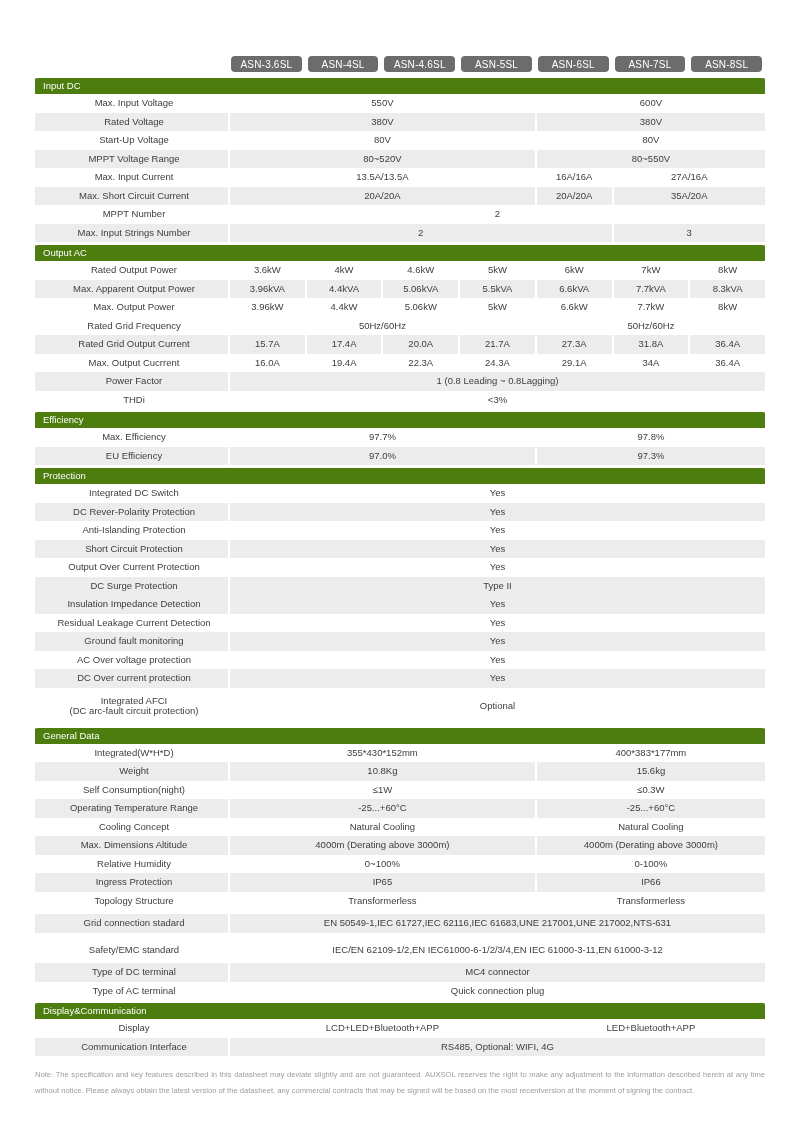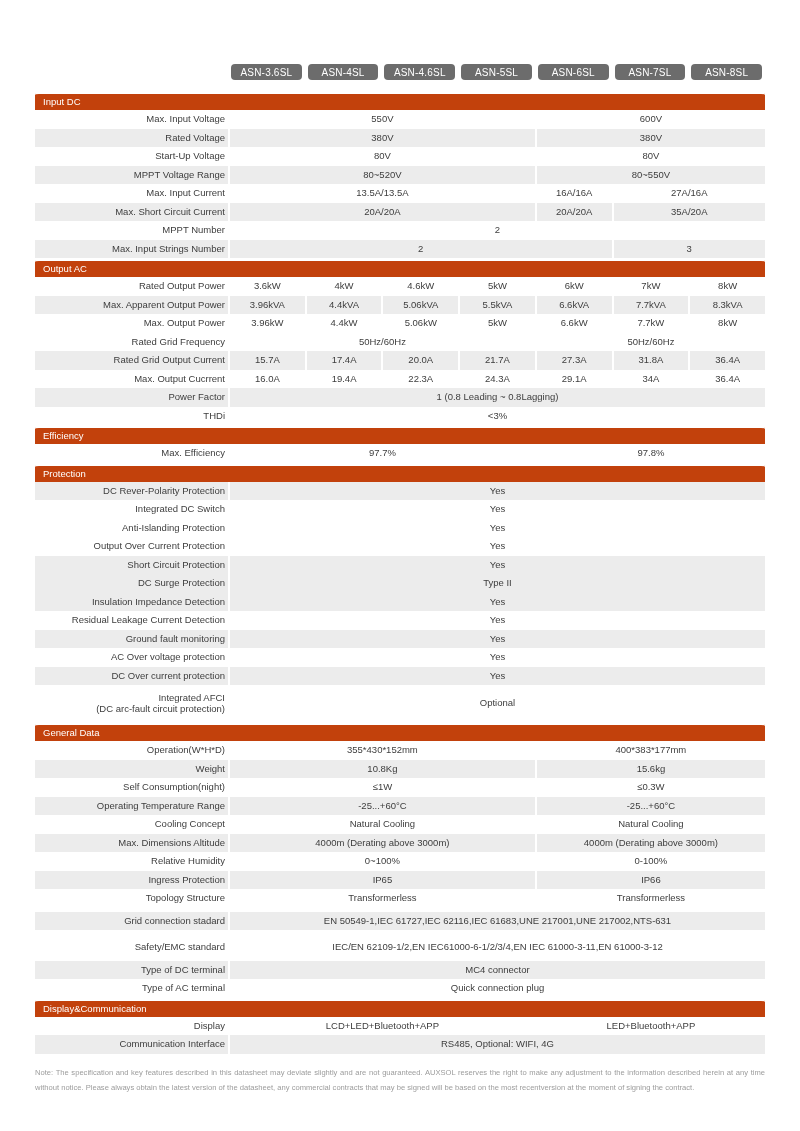--- a/index.html
+++ b/index.html
@@ -7,35 +7,35 @@
     width:800px; height:1131px; background:#ffffff;
     font-family:"Liberation Sans", sans-serif;
     color:#3d3d3d; position:relative; overflow:hidden;
   }
   .sheet { position:absolute; left:35px; top:56px; width:730px; }
 
   
   .tabs { display:flex; margin-bottom:3px; }
   .tabs .spacer { width:193px; flex:none; }
   .tab {
-    flex:1; margin:8px 3px; background:#6c6c6c; color:#fff;
+    flex:1; margin:0 3px; background:#6c6c6c; color:#fff;
     font-size:10px; line-height:11px; text-align:center;
     padding:2.5px 0; border-radius:4px; letter-spacing:0.2px;
   }
 
   
   table.spec { width:730px; border-collapse:separate; border-spacing:0; table-layout:fixed; }
   col.lblcol { width:193px; }
   tr.bar td {
-    background:#c2410c; color:#ffffff; font-size:9.5px; line-height:10px;
+    background:#4d7c0f; color:#ffffff; font-size:9.5px; line-height:10px;
     padding:3px 0 3px 8px; border-radius:4px 4px 0 0;
     border-top:3px solid #ffffff; text-align:left;
   }
   tr.r td { font-size:9.5px; line-height:10.5px; padding:4px 3px; vertical-align:middle; }
-  td.lbl { text-align:right; padding-left:8px !important; white-space:pre-line; }
+  td.lbl { text-align:center; padding-left:8px !important; white-space:pre-line; }
   td.val { text-align:center; border-left:2px solid #ffffff; }
   tr.w td { background:#ffffff; }
   tr.g td { background:#ececec; }
   tr.tall td { padding-top:8px; padding-bottom:8px; }
   tr.tall.g td {
     background:linear-gradient(#ffffff 0 4px, #ececec 4px calc(100% - 4px), #ffffff calc(100% - 4px) 100%);
     margin-left:44px;
   }
 
   
@@ -182,41 +182,46 @@
           <td class="val" colspan="7">&lt;3%</td>
         </tr>
         <tr class="bar">
           <td colspan="8">Efficiency</td>
         </tr>
         <tr class="r w">
           <td class="lbl">Max. Efficiency</td>
           <td class="val" colspan="4">97.7%</td>
           <td class="val" colspan="3">97.8%</td>
         </tr>
+        <tr class="r g">
+          <td class="lbl">EU Efficiency</td>
+          <td class="val" colspan="4">97.0%</td>
+          <td class="val" colspan="3">97.3%</td>
+        </tr>
         <tr class="bar">
           <td colspan="8">Protection</td>
         </tr>
+        <tr class="r w">
+          <td class="lbl">Integrated DC Switch</td>
+          <td class="val" colspan="7">Yes</td>
+        </tr>
         <tr class="r g">
           <td class="lbl">DC Rever-Polarity Protection</td>
           <td class="val" colspan="7">Yes</td>
         </tr>
         <tr class="r w">
-          <td class="lbl">Integrated DC Switch</td>
-          <td class="val" colspan="7">Yes</td>
-        </tr>
-        <tr class="r w">
           <td class="lbl">Anti-Islanding Protection</td>
           <td class="val" colspan="7">Yes</td>
         </tr>
+        <tr class="r g">
+          <td class="lbl">Short Circuit Protection</td>
+          <td class="val" colspan="7">Yes</td>
+        </tr>
         <tr class="r w">
           <td class="lbl">Output Over Current Protection</td>
-          <td class="val" colspan="7">Yes</td>
-        </tr>
-        <tr class="r g">
-          <td class="lbl">Short Circuit Protection</td>
           <td class="val" colspan="7">Yes</td>
         </tr>
         <tr class="r g">
           <td class="lbl">DC Surge Protection</td>
           <td class="val" colspan="7">Type II</td>
         </tr>
         <tr class="r g">
           <td class="lbl">Insulation Impedance Detection</td>
           <td class="val" colspan="7">Yes</td>
         </tr>
@@ -238,21 +243,21 @@
         </tr>
         <tr class="r w tall">
           <td class="lbl">Integrated AFCI
 (DC arc-fault circuit protection)</td>
           <td class="val" colspan="7">Optional</td>
         </tr>
         <tr class="bar">
           <td colspan="8">General Data</td>
         </tr>
         <tr class="r w">
-          <td class="lbl">Operation(W*H*D)</td>
+          <td class="lbl">Integrated(W*H*D)</td>
           <td class="val" colspan="4">355*430*152mm</td>
           <td class="val" colspan="3">400*383*177mm</td>
         </tr>
         <tr class="r g">
           <td class="lbl">Weight</td>
           <td class="val" colspan="4">10.8Kg</td>
           <td class="val" colspan="3">15.6kg</td>
         </tr>
         <tr class="r w">
           <td class="lbl">Self Consumption(night)</td>

